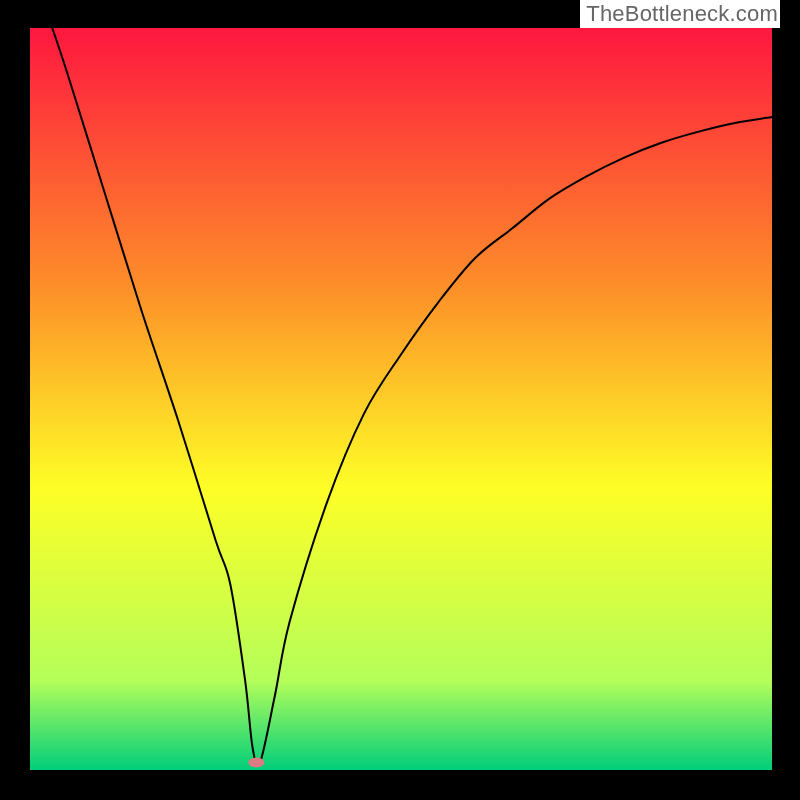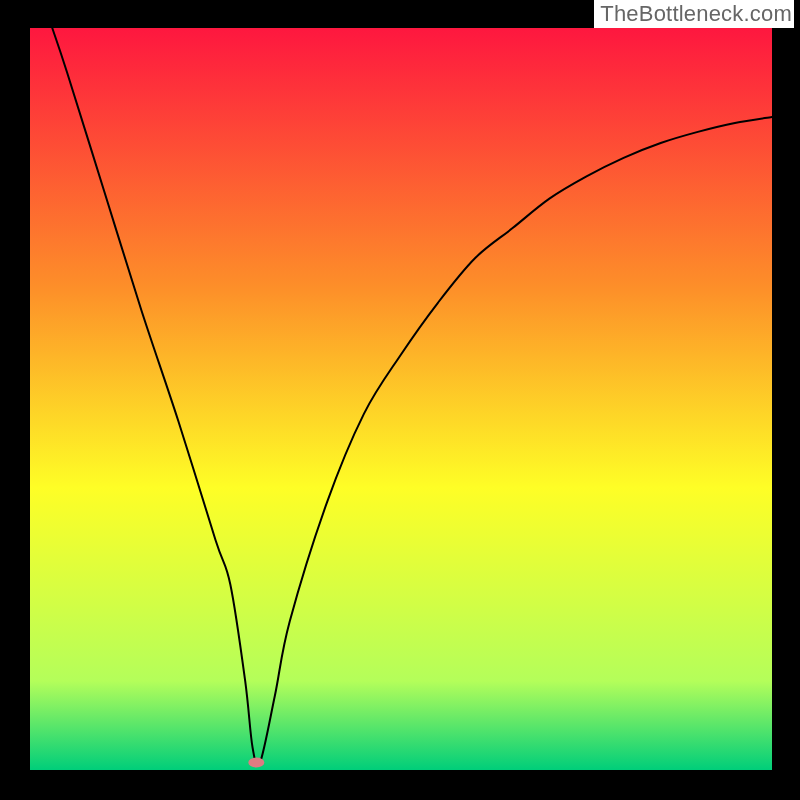--- a/index.html
+++ b/index.html
@@ -13,21 +13,21 @@
   }
   .frame {
     position: relative;
     width: 800px;
     height: 800px;
     background: #000000;
   }
   .watermark {
     position: absolute;
     top: 0;
-    right: 6px;
+    right: 20px;
     height: 28px;
     line-height: 28px;
     color: #666666;
     font-size: 22px;
     font-weight: 500;
     letter-spacing: 0.2px;
     background: #ffffff;
     padding: 0 2px 0 6px;
     z-index: 10;
   }

